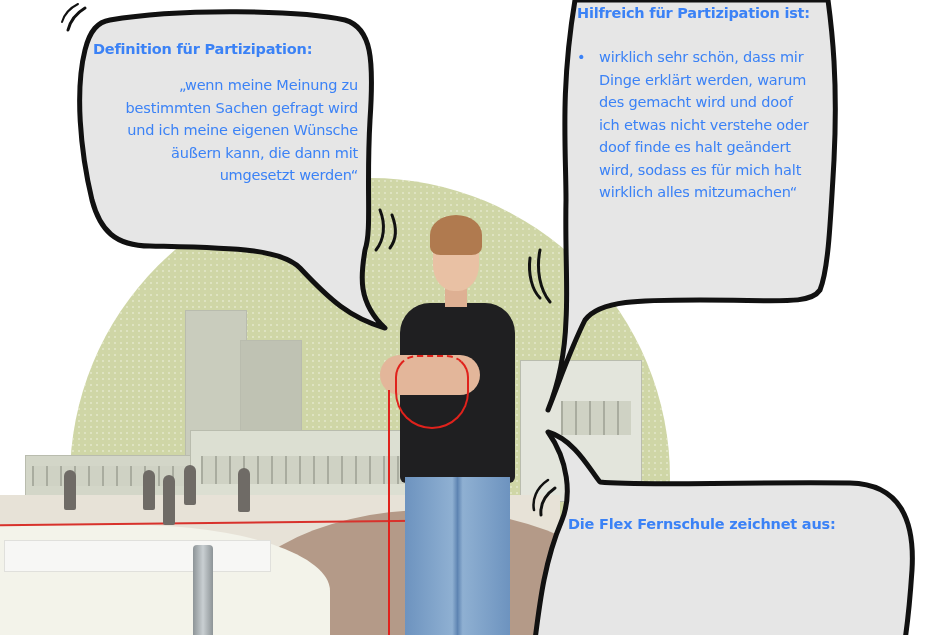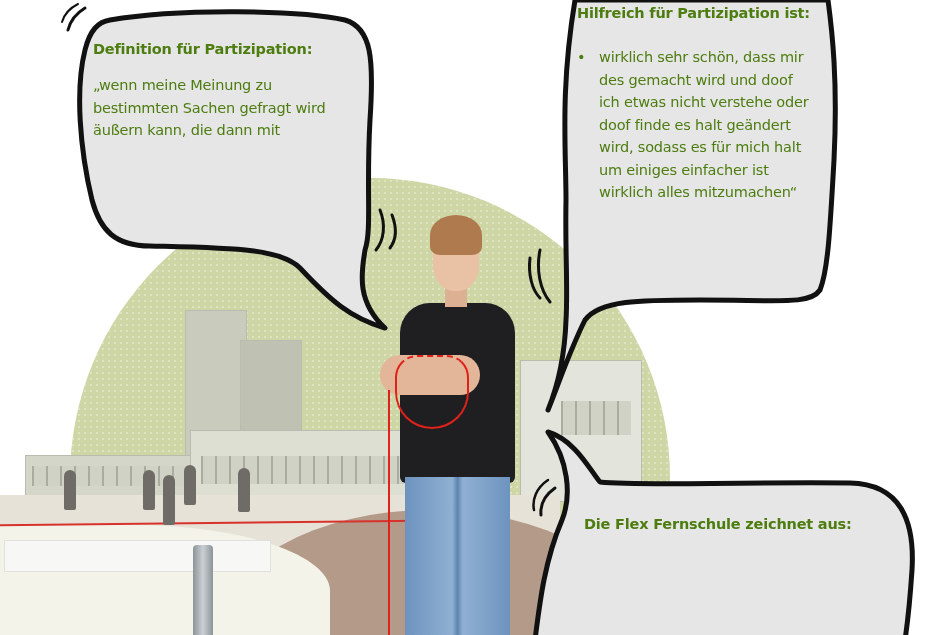--- a/index.html
+++ b/index.html
@@ -24,21 +24,21 @@
   .boy { position:absolute; left:375px; top:215px; width:150px; height:420px; }
   .boy .hair { position:absolute; left:55px; top:0; width:52px; height:40px; border-radius:50% 50% 20% 20%; background:#b07a4f; }
   .boy .face { position:absolute; left:58px; top:18px; width:46px; height:58px; border-radius:40% 40% 45% 45%; background:#e9c1a4; }
   .boy .neck { position:absolute; left:70px; top:72px; width:22px; height:20px; background:#deb093; }
   .boy .torso { position:absolute; left:25px; top:88px; width:115px; height:180px; border-radius:30px 30px 6px 6px; background:#1f1f21; }
   .boy .hands { position:absolute; left:5px; top:140px; width:100px; height:40px; border-radius:20px; background:#e3b69a; }
   .boy .yarn { position:absolute; left:20px; top:140px; width:70px; height:70px; border:2px solid #e0221c; border-radius:30% 30% 50% 50%; border-top-style:dashed; }
   .boy .yarn-line { position:absolute; left:13px; top:175px; width:2px; height:245px; background:#e0221c; }
   .boy .legs { position:absolute; left:30px; top:262px; width:105px; height:160px; background:linear-gradient(90deg,#6d93bf,#8fb0d2 45%,#5e84b2 50%,#8fb0d2 55%,#6d93bf); }
   .bubble-svg { position:absolute; overflow:visible; }
-  .bubble-text { position:absolute; color:#4d7c0f; font-family:"DejaVu Sans", sans-serif; }
+  .bubble-text { position:absolute; color:#3b82f6; font-family:"DejaVu Sans", sans-serif; }
   .bubble-title { font-weight:bold; font-size:14.5px; line-height:18px; letter-spacing:-0.2px; }
   .bubble-body { font-size:14.5px; line-height:22.5px; letter-spacing:-0.2px; }
   .bullet-row { display:flex; }
   .bullet-dot { width:22px; flex:0 0 22px; }
 </style>
 </head>
 <body>
 
 <div class="scene">
   <div class="green-circle">
@@ -94,38 +94,40 @@
   <path d="M540,250 C536,270 540,290 550,302" stroke="#111" stroke-width="3" fill="none" stroke-linecap="round"></path>
   <path d="M530,258 C528,274 532,290 540,298" stroke="#111" stroke-width="3" fill="none" stroke-linecap="round"></path>
 
   <path d="M548,432 C575,440 590,470 600,482 C640,486 720,482 850,483 C900,484 915,520 912,570 C910,600 908,620 905,640 L535,640 C540,600 545,560 562,520 C572,495 568,460 548,432 Z" fill="#e6e6e6" stroke="#111" stroke-width="5" stroke-linejoin="round"></path>
   <path d="M555,488 C545,495 540,505 541,515" stroke="#111" stroke-width="3" fill="none" stroke-linecap="round"></path>
   <path d="M548,480 C536,488 532,500 534,510" stroke="#111" stroke-width="2.5" fill="none" stroke-linecap="round"></path>
 </svg>
 
 <div class="bubble-text" style="left:93px;top:40px;width:265px;">
   <div class="bubble-title">Definition für Partizipation:</div>
-  <div class="bubble-body" style="margin-top:16px;">
+  <div class="bubble-body" style="margin-top:16px;text-align:right;">
     <div>„wenn meine Meinung zu</div>
     <div>bestimmten Sachen gefragt wird</div>
+    <div>und ich meine eigenen Wünsche</div>
     <div>äußern kann, die dann mit</div>
+    <div>umgesetzt werden“</div>
   </div>
 </div>
 
 <div class="bubble-text" style="left:577px;top:4px;width:250px;">
   <div class="bubble-title">Hilfreich für Partizipation ist:</div>
   <div class="bubble-body bullet-row" style="margin-top:24px;">
     <div class="bullet-dot">•</div>
     <div>
       <div>wirklich sehr schön, dass mir</div>
+      <div>Dinge erklärt werden, warum</div>
       <div>des gemacht wird und doof</div>
       <div>ich etwas nicht verstehe oder</div>
       <div>doof finde es halt geändert</div>
       <div>wird, sodass es für mich halt</div>
-      <div>um einiges einfacher ist</div>
       <div>wirklich alles mitzumachen“</div>
     </div>
   </div>
 </div>
 
-<div class="bubble-text" style="left:584px;top:515px;width:300px;">
+<div class="bubble-text" style="left:568px;top:515px;width:300px;">
   <div class="bubble-title">Die Flex Fernschule zeichnet aus:</div>
 </div>
 
 </body></html>

